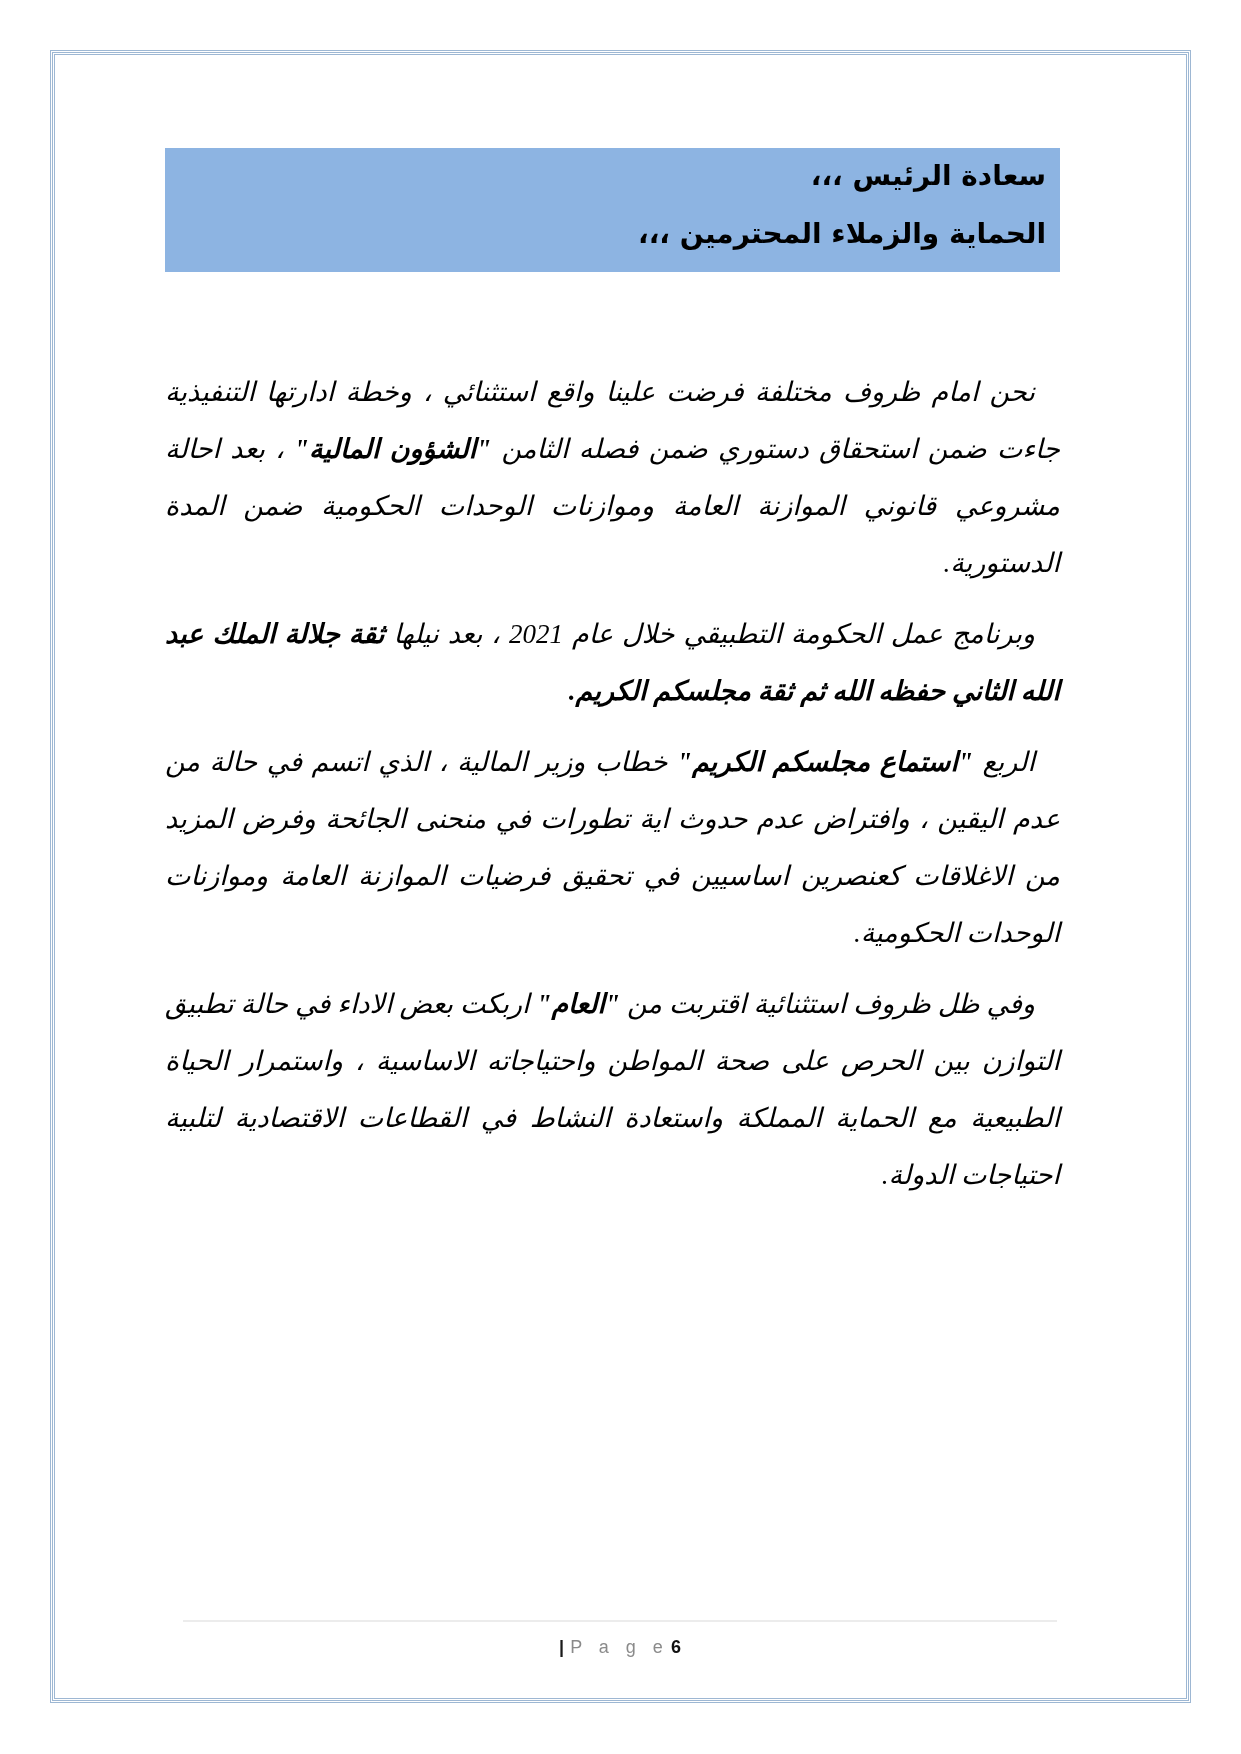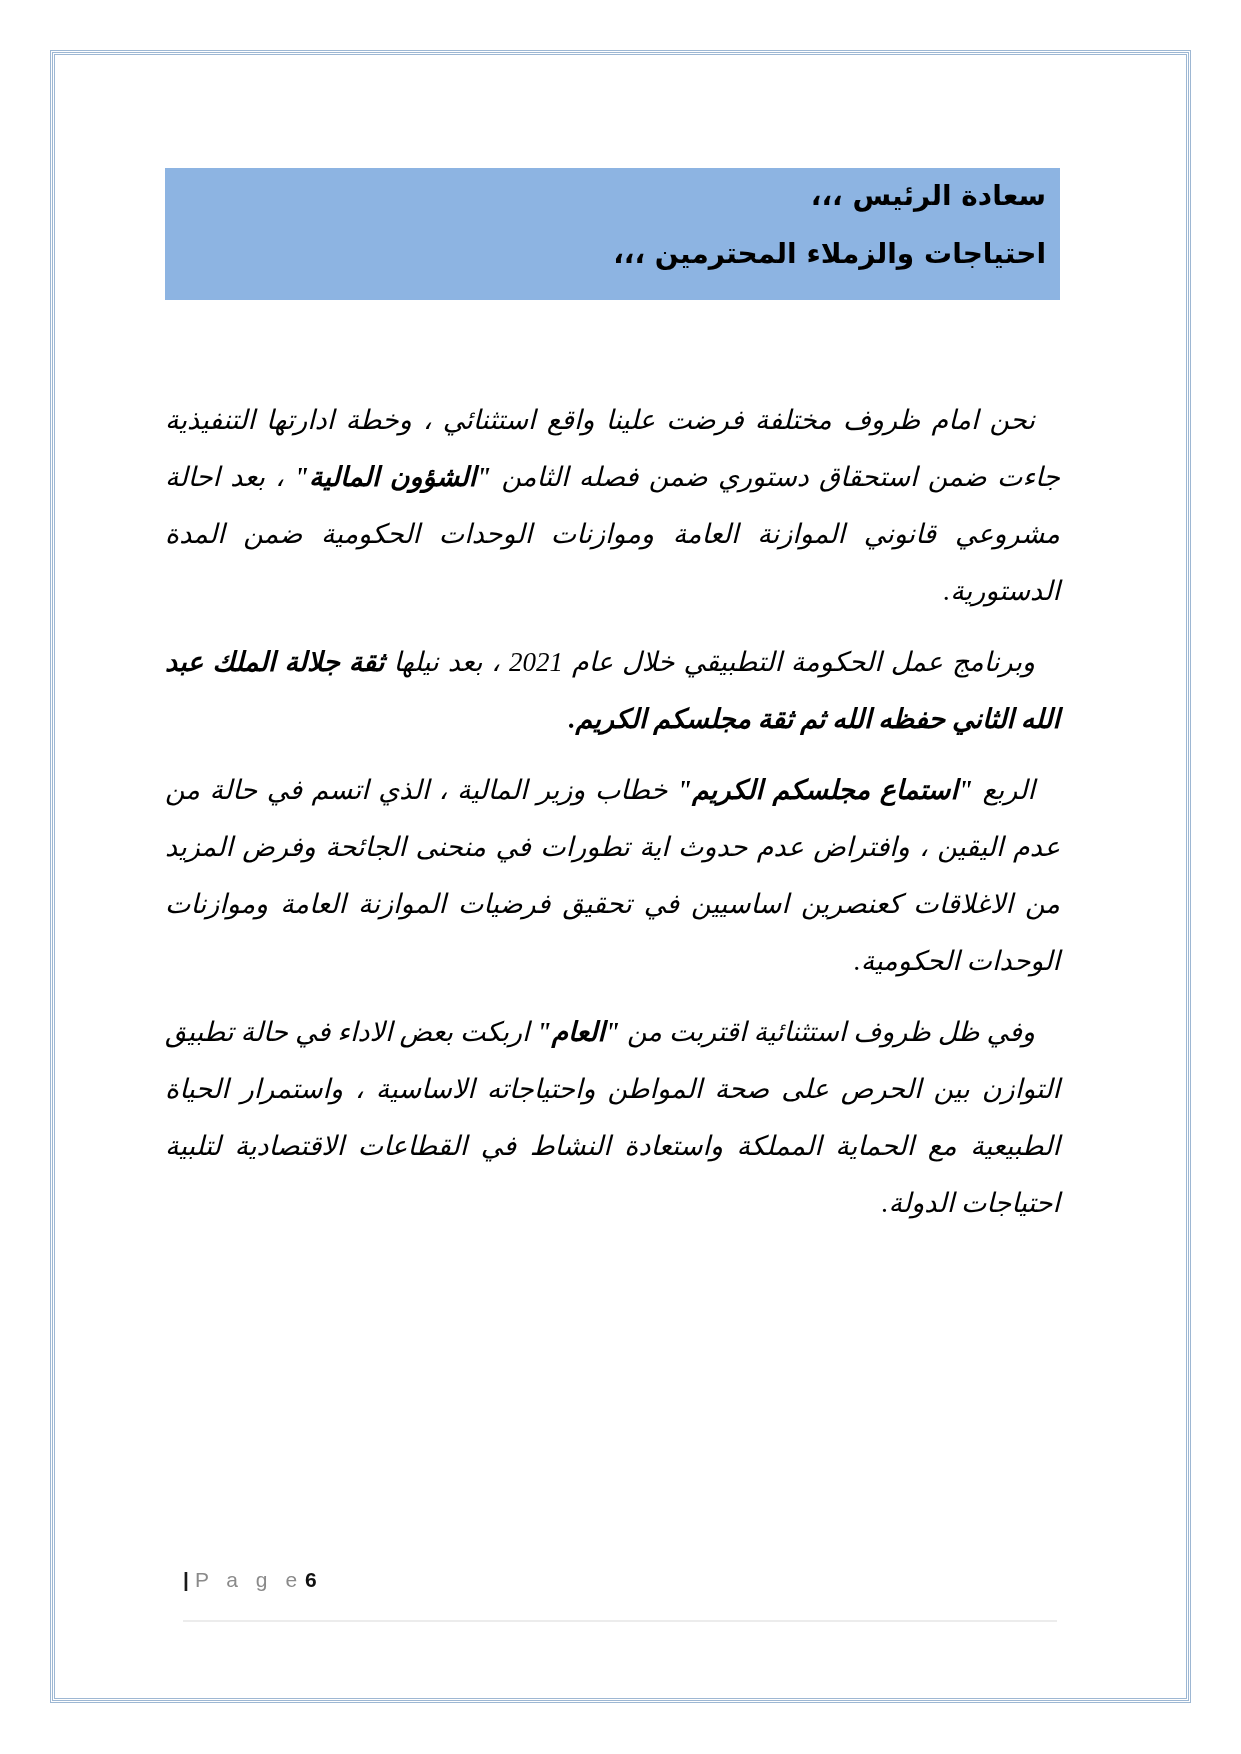--- a/index.html
+++ b/index.html
@@ -7,53 +7,53 @@
   body { position: relative; font-family: "Liberation Serif", "DejaVu Sans", serif; color: #000000; }
 
   
   .frame-outer { position: absolute; left: 50px; top: 50px; right: 50px; bottom: 51px;
                  border: 1px solid #9db7d3; }
   .frame-mid   { position: absolute; inset: 1px; border: 1px solid #9db7d3; }
   .frame-inner { position: absolute; inset: 1px; border: 1px solid #9db7d3; }
 
   .content { position: absolute; left: 165px; top: 148px; width: 895px; direction: rtl; }
 
-  .header-block { background: #8db4e2; padding: 10px 14px 28px 14px; margin-top: 20px; }
+  .header-block { background: #8db4e2; padding: 10px 14px 20px 14px; }
   .header-line { font-weight: bold; font-size: 28px; line-height: 36px; color: #000000;
                  font-family: "DejaVu Sans", "Liberation Serif", serif; }
   .header-line + .header-line { margin-top: 22px; }
 
   .body-text { margin-top: 92px; }
   .para { font-size: 27px; line-height: 57px; text-align: justify; color: #000000;
           text-indent: 25px; margin-bottom: 14px;
           font-family: "Liberation Serif", "DejaVu Sans", serif; font-style: italic; }
   .para .run.bold { font-weight: bold; }
 
   .footer-rule { position: absolute; left: 183px; top: 1620px; width: 874px;
                  border-top: 2px solid #ececec; }
-  .footer-text { position: absolute; top: 1568px; left: 183px; width: 874px;
-                 direction: ltr; text-align: left;
-                 font-family: "Liberation Sans", sans-serif; font-size: 21px; }
+  .footer-text { position: absolute; top: 1637px; left: 183px; width: 874px;
+                 direction: ltr; text-align: center;
+                 font-family: "Liberation Sans", sans-serif; font-size: 18px; }
   .footer-pipe { color: #1a1a1a; font-weight: bold; }
   .footer-word { color: #8a8a8a; letter-spacing: 6px; margin: 0 2px 0 6px; }
   .footer-num  { color: #111111; font-weight: bold; }
 </style>
 </head>
 <body>
 
 <div class="frame-outer">
   <div class="frame-mid">
     <div class="frame-inner"></div>
   </div>
 </div>
 
 <div class="content">
   <div class="header-block" style="background: rgb(141, 180, 226);">
     <div class="header-line">سعادة الرئيس ،،،</div>
-    <div class="header-line">احتياجات والزملاء المحترمين ،،،</div>
+    <div class="header-line">الحماية والزملاء المحترمين ،،،</div>
   </div>
 
   <div class="body-text">
       <p class="para"><span class="run">نحن امام ظروف مختلفة فرضت علينا واقع استثنائي ، وخطة ادارتها التنفيذية جاءت ضمن استحقاق دستوري ضمن فصله الثامن </span><span class="run bold">"الشؤون المالية"</span><span class="run"> ، بعد احالة مشروعي قانوني الموازنة العامة وموازنات الوحدات الحكومية ضمن المدة الدستورية.</span></p>
       <p class="para"><span class="run">وبرنامج عمل الحكومة التطبيقي خلال عام 2021 ، بعد نيلها </span><span class="run bold">ثقة جلالة الملك عبد الله الثاني حفظه الله ثم ثقة مجلسكم الكريم.</span></p>
       <p class="para"><span class="run">الربع </span><span class="run bold">"استماع مجلسكم الكريم"</span><span class="run"> خطاب وزير المالية ، الذي اتسم في حالة من عدم اليقين ، وافتراض عدم حدوث اية تطورات في منحنى الجائحة وفرض المزيد من الاغلاقات كعنصرين اساسيين في تحقيق فرضيات الموازنة العامة وموازنات الوحدات الحكومية.</span></p>
       <p class="para"><span class="run">وفي ظل ظروف استثنائية اقتربت من </span><span class="run bold">"العام"</span><span class="run"> اربكت بعض الاداء في حالة تطبيق التوازن بين الحرص على صحة المواطن واحتياجاته الاساسية ، واستمرار الحياة الطبيعية مع الحماية المملكة واستعادة النشاط في القطاعات الاقتصادية لتلبية احتياجات الدولة.</span></p>
     </div>
 </div>
 

